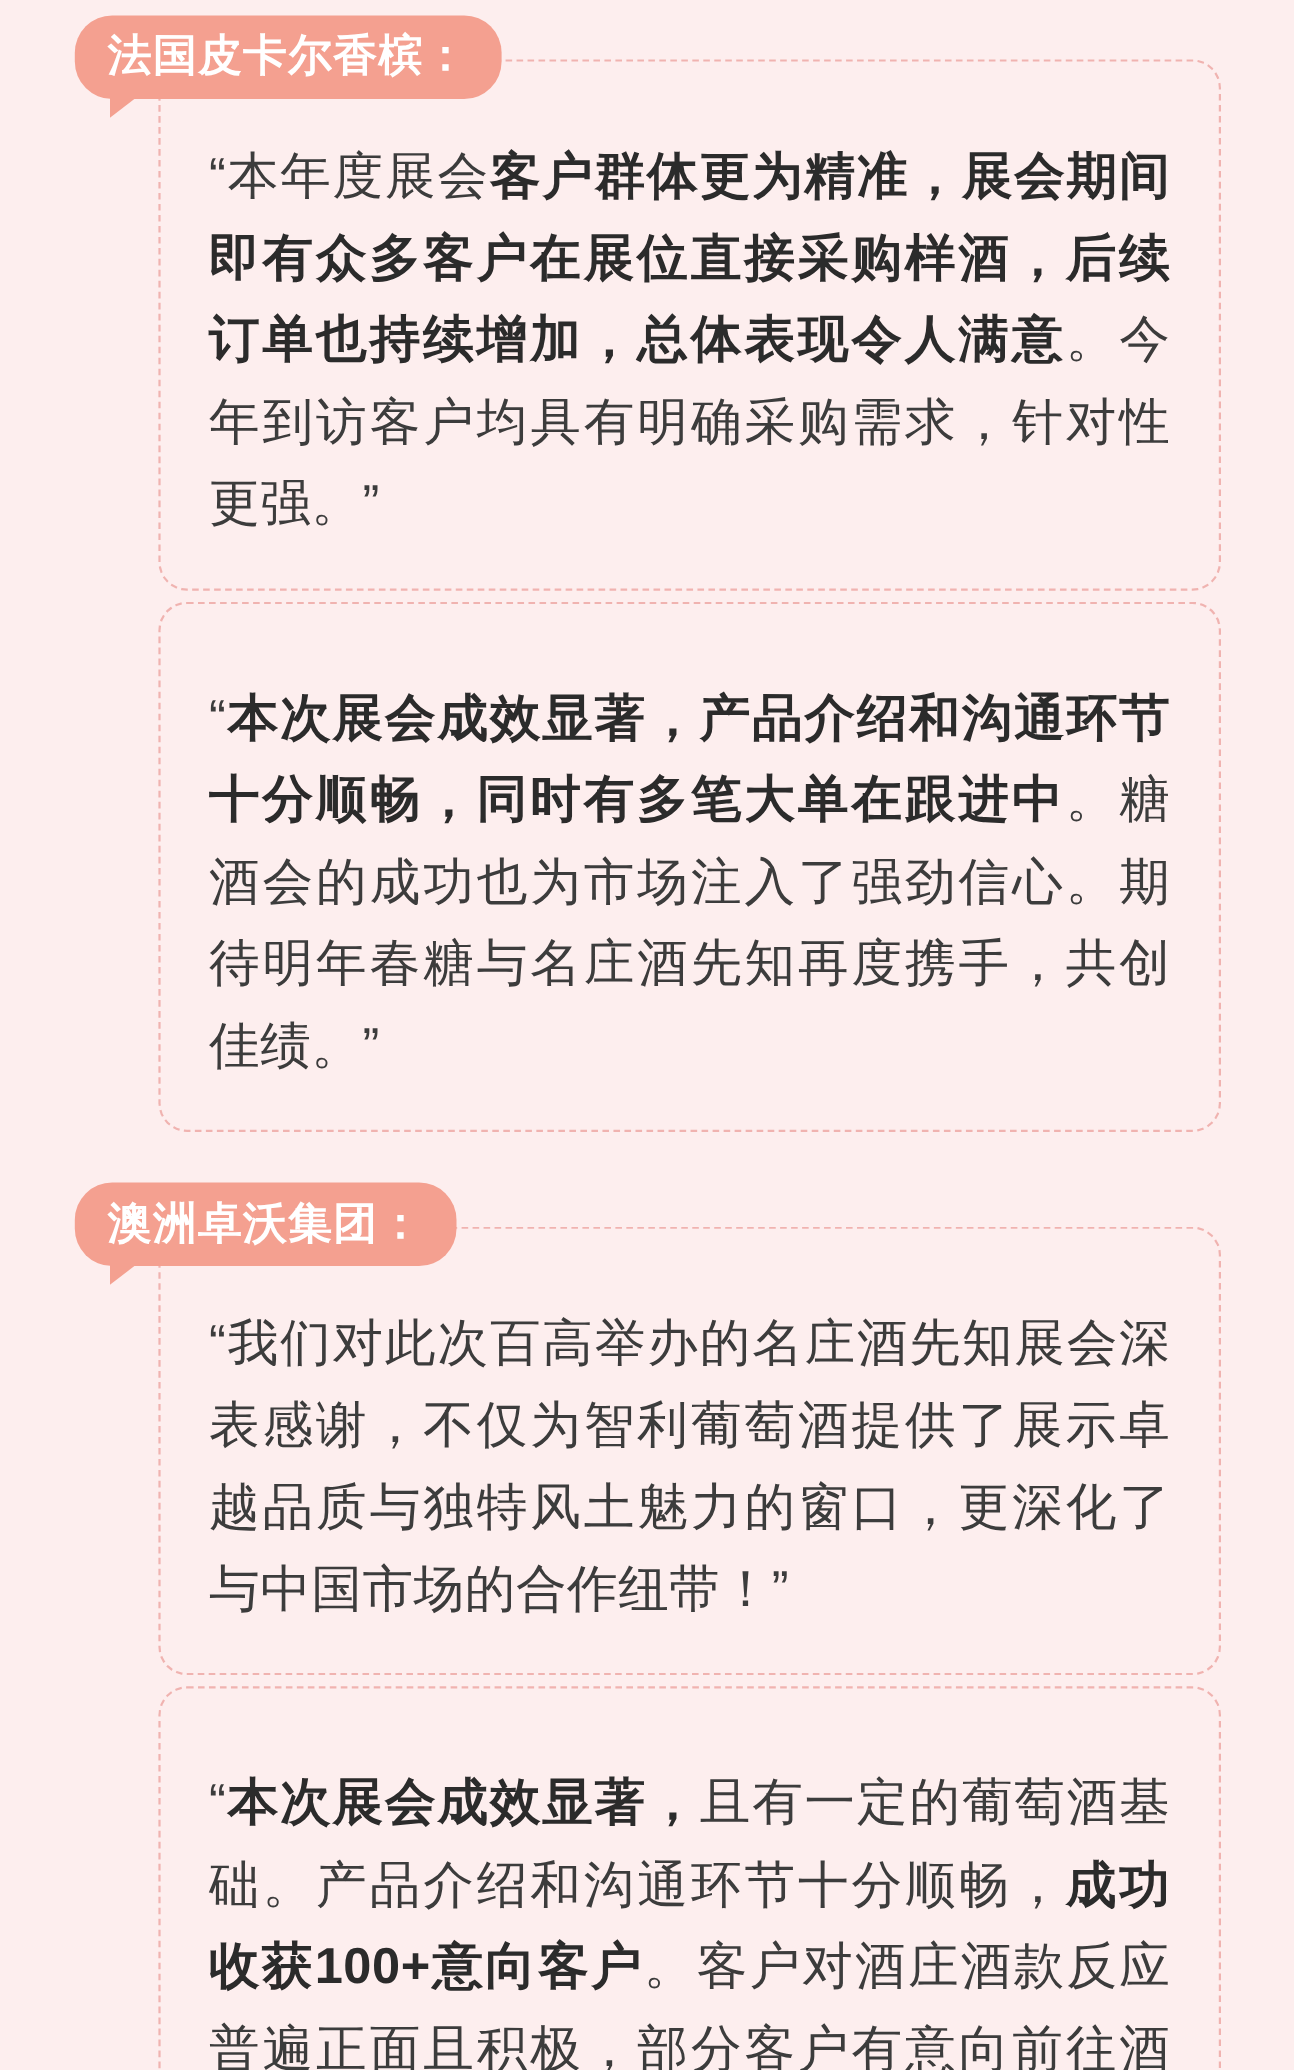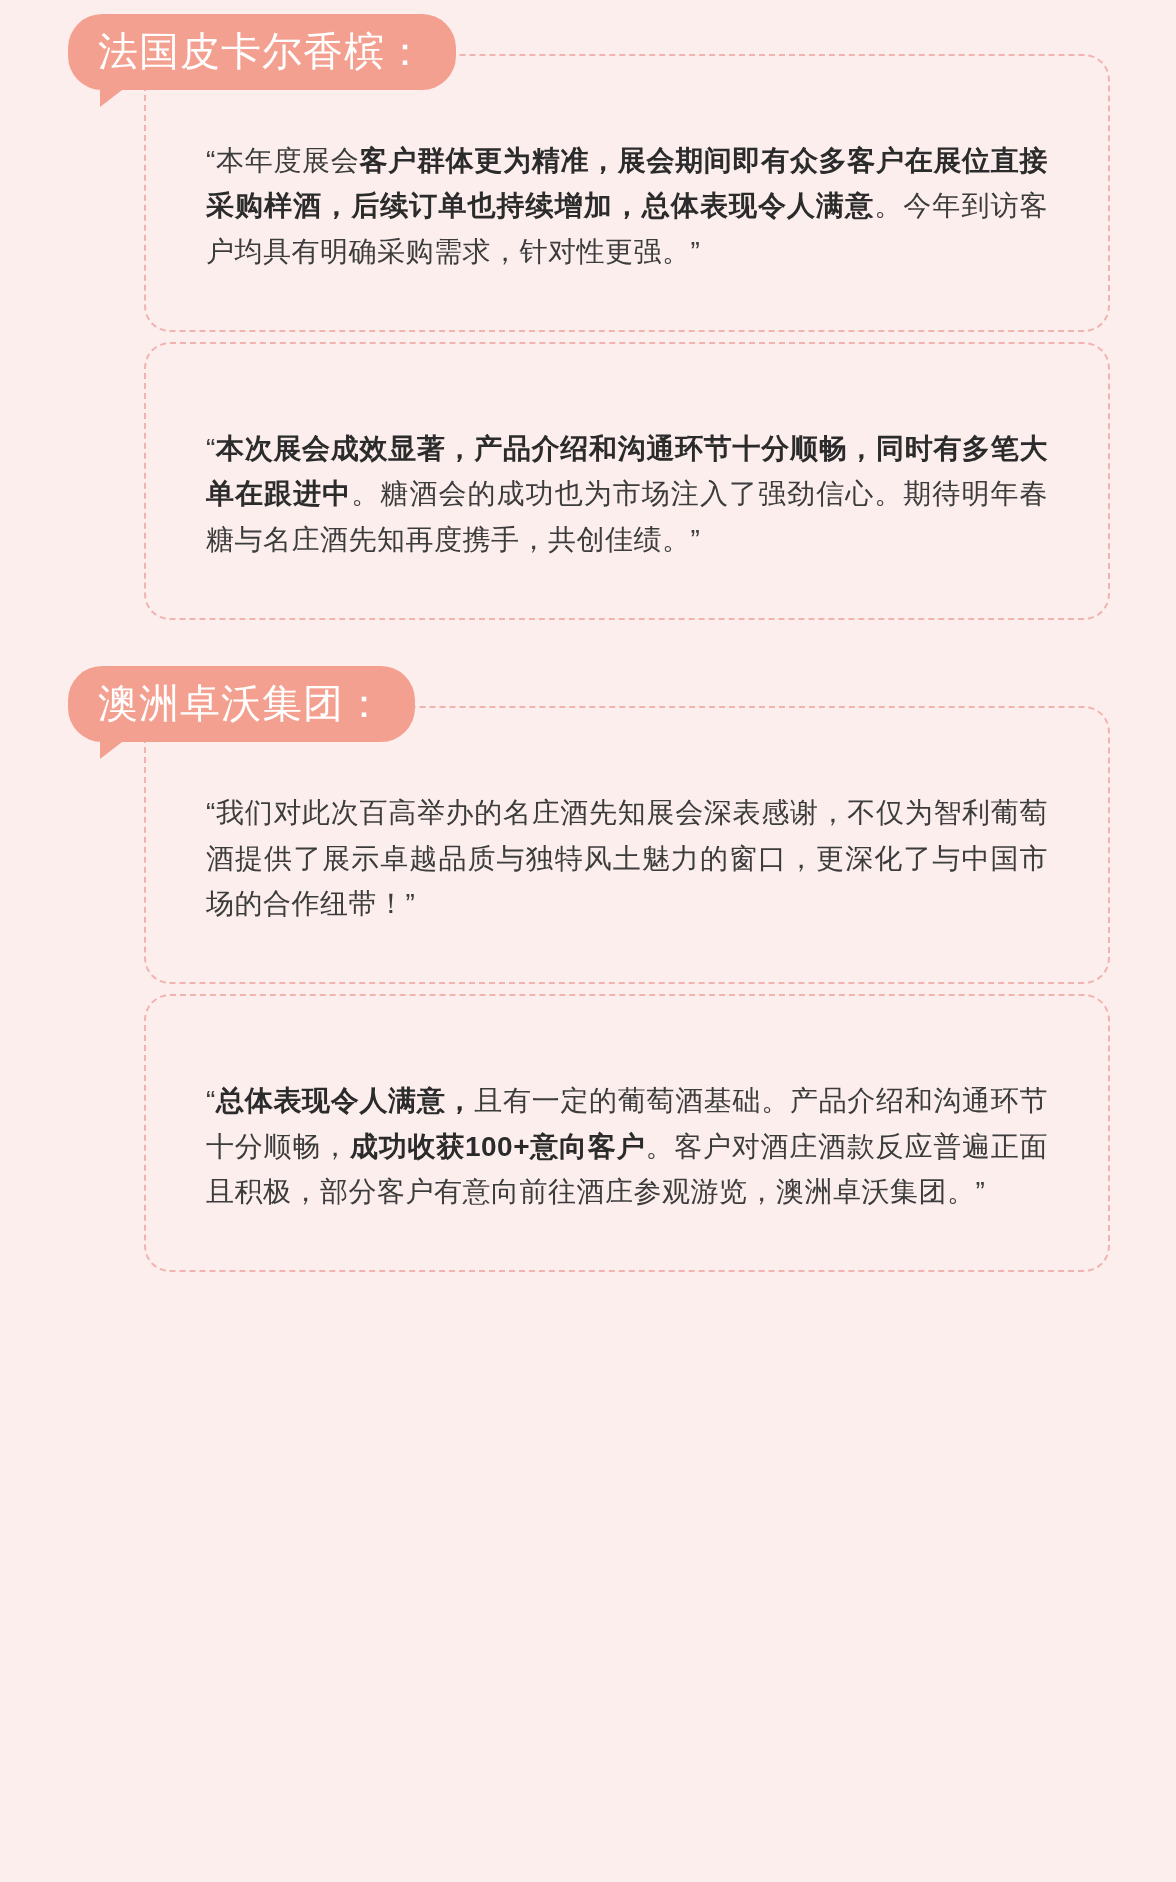--- a/index.html
+++ b/index.html
@@ -29,21 +29,21 @@
     margin-bottom: 0;
   }
 
   
   .name-bubble {
     position: relative;
     display: inline-block;
     background: #f4a090;
     color: #ffffff;
     font-size: 40px;
-    font-weight: normal;
+    font-weight: bold;
     line-height: 1;
     padding: 17px 30px 19px 30px;
     border-radius: 34px;
     letter-spacing: 1px;
     z-index: 3;
     margin-left: 10px;
   }
   .name-bubble::after {
     content: "";
     position: absolute;
@@ -63,25 +63,25 @@
     margin-left: 86px;
     margin-right: 8px;
     border: 2px dashed #f0b3b0;
     border-radius: 26px;
     background: transparent;
     padding: 66px 44px 40px 44px;
     box-sizing: border-box;
   }
 
   .quote-text {
-    font-size: 28px;
+    font-size: 46px;
     line-height: 1.62;
     color: #3c3c3c;
     letter-spacing: 0.5px;
-    margin: 16px;
+    margin: 0;
     text-align: justify;
   }
   .quote-text b {
     font-weight: bold;
     color: #2b2b2b;
   }
   .quote-text .q {
     font-weight: normal;
   }
 </style>
@@ -93,16 +93,16 @@
       <div class="testimonial"><div class="name-bubble">法国皮卡尔香槟：</div><div class="quote-card">
           <p class="quote-text"><span class="q">“</span><span>本年度展会</span><b>客户群体更为精准，展会期间即有众多客户在展位直接采购样酒，后续订单也持续增加，总体表现令人满意</b><span>。今年到访客户均具有明确采购需求，针对性更强。</span><span class="q">”</span></p>
         </div></div>
       <div class="testimonial"><div class="quote-card">
           <p class="quote-text"><span class="q">“</span><b>本次展会成效显著，产品介绍和沟通环节十分顺畅，同时有多笔大单在跟进中</b><span>。糖酒会的成功也为市场注入了强劲信心。期待明年春糖与名庄酒先知再度携手，共创佳绩。</span><span class="q">”</span></p>
         </div></div>
       <div class="testimonial"><div class="name-bubble">澳洲卓沃集团：</div><div class="quote-card">
           <p class="quote-text"><span class="q">“</span><span>我们对此次百高举办的名庄酒先知展会深表感谢，不仅为智利葡萄酒提供了展示卓越品质与独特风土魅力的窗口，更深化了与中国市场的合作纽带！</span><span class="q">”</span></p>
         </div></div>
       <div class="testimonial"><div class="quote-card">
-          <p class="quote-text"><span class="q">“</span><b>总体表现令人满意，</b><span>且有一定的葡萄酒基础。产品介绍和沟通环节十分顺畅，</span><b>成功收获100+意向客户</b><span>。客户对酒庄酒款反应普遍正面且积极，部分客户有意向前往酒庄参观游览，澳洲卓沃集团。</span><span class="q">”</span></p>
+          <p class="quote-text"><span class="q">“</span><b>本次展会成效显著，</b><span>且有一定的葡萄酒基础。产品介绍和沟通环节十分顺畅，</span><b>成功收获100+意向客户</b><span>。客户对酒庄酒款反应普遍正面且积极，部分客户有意向前往酒庄参观游览，澳洲卓沃集团。</span><span class="q">”</span></p>
         </div></div>
     </div>
 </div>
 
 </body></html>

